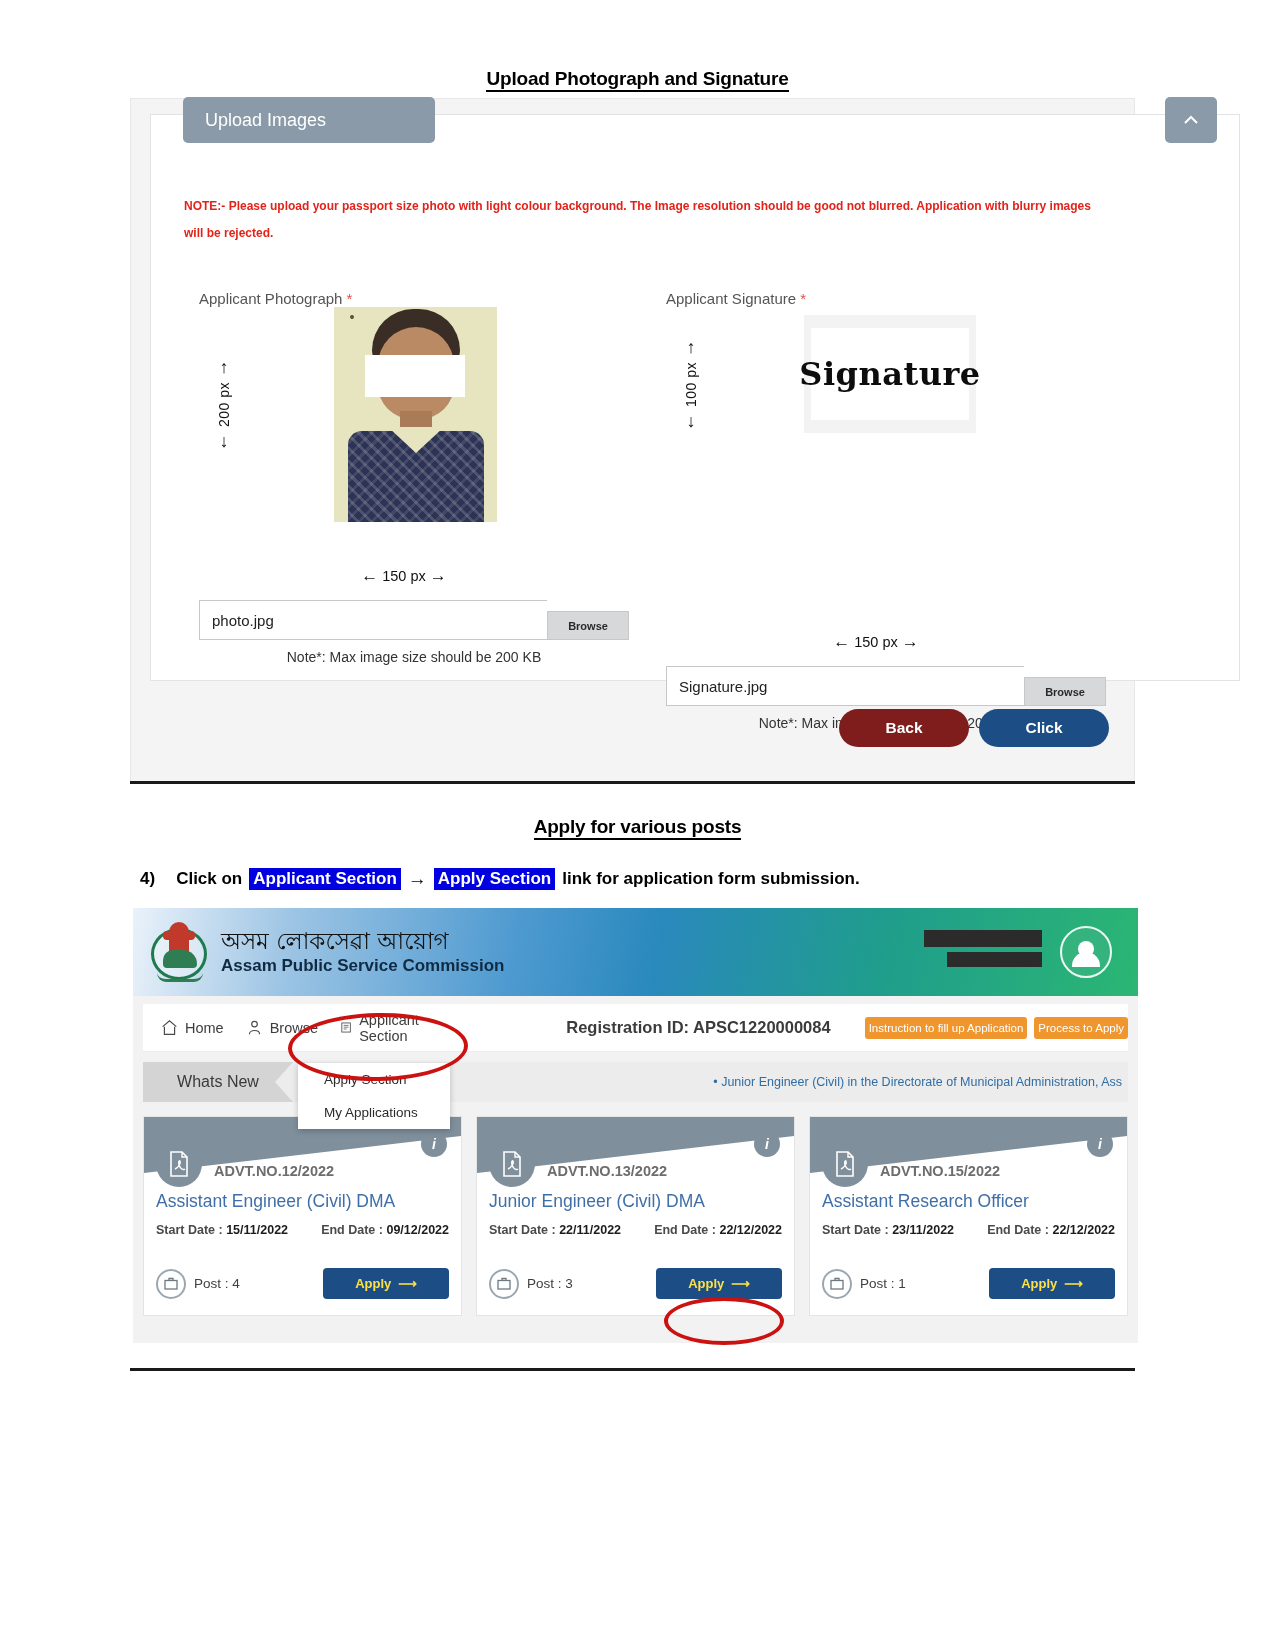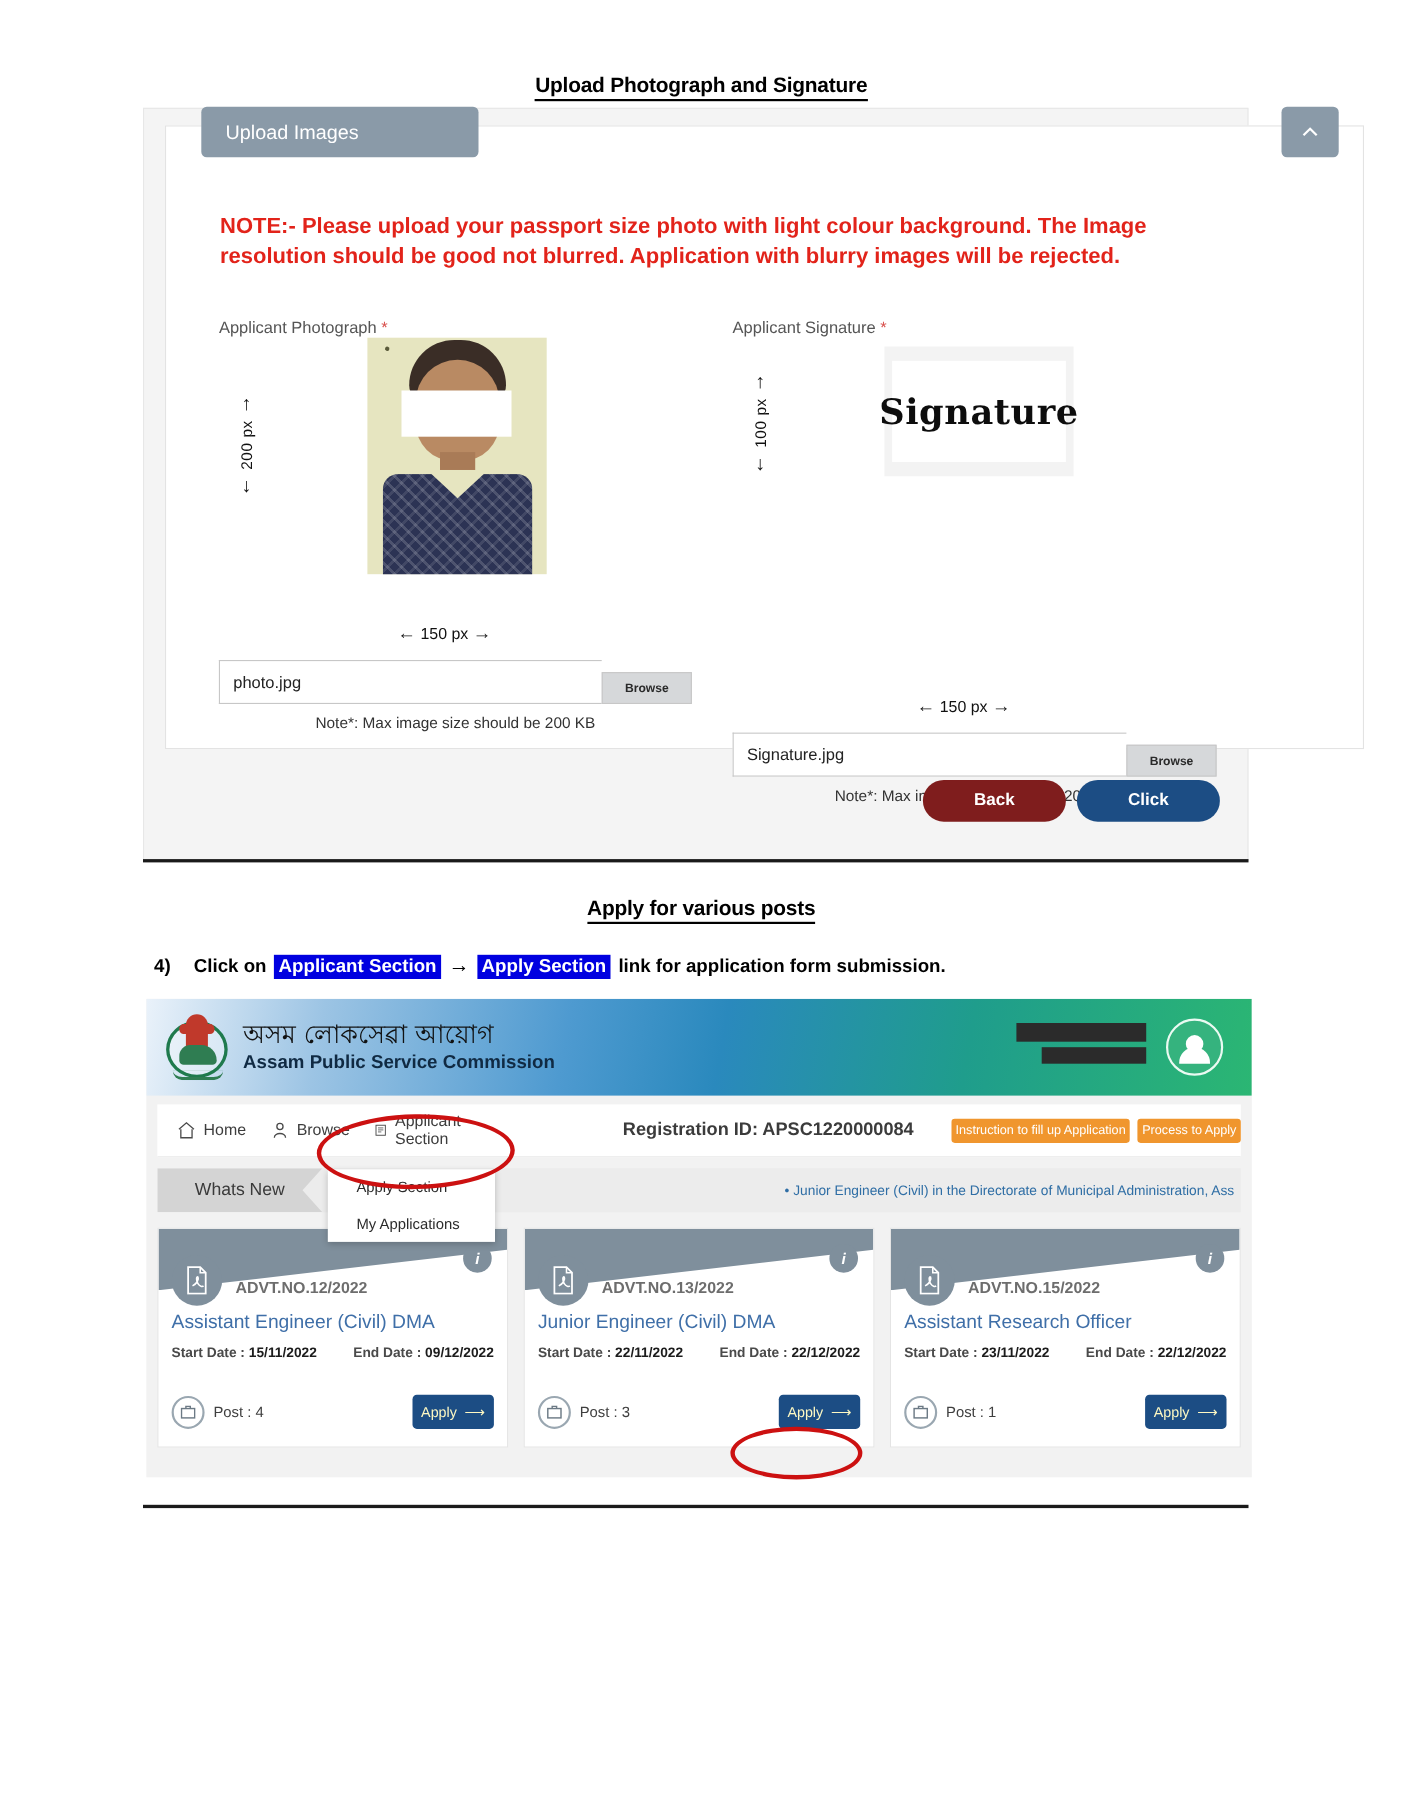--- a/index.html
+++ b/index.html
@@ -47,23 +47,22 @@
   }
   .collapse-btn {
     position: absolute; right: 22px; top: -18px;
     width: 52px; height: 46px;
     background: #8a9aa8; border-radius: 5px;
     color: #fff; font-size: 15px;
     display:flex; align-items:center; justify-content:center;
   }
   .note-red {
     position: absolute; left: 33px; top: 78px; width: 910px;
-    color: #e2231a; font-weight: bold; font-size: 20px;
+    color: #e2231a; font-weight: bold; font-size: 12px;
     line-height: 27px;
-    margin-left: 16px;
   }
   .col-left  { position: absolute; left: 48px;  top: 175px; width: 430px; }
   .col-right { position: absolute; left: 515px; top: 175px; width: 440px; }
   .field-label { font-size: 15px; color: #555; }
   .field-label .req { color: #d9534f; }
 
   .img-area { position: relative; height: 255px; }
   .vert-dim {
     position: absolute; left: 10px; top: 50px;
     width: 30px; display: flex; flex-direction: column; align-items: center;
@@ -301,22 +300,22 @@
   .card-footer {
     position:absolute; left: 12px; right: 12px; bottom: 16px;
     display:flex; align-items:center; justify-content:space-between;
   }
   .post-wrap { display:flex; align-items:center; gap:8px; font-size:13.5px; color:#3f3f3f; }
   .post-circle {
     width: 30px; height:30px; border-radius:50%; border:2px solid #9aa7b1;
     display:flex; align-items:center; justify-content:center;
   }
   .apply-btn {
-    background:#1c4d84; color:#fef9c3; font-size:13px; font-weight:normal;
-    padding: 8px 8px; border-radius: 4px;
+    background:#1c4d84; color:#fde047; font-size:13px; font-weight:bold;
+    padding: 8px 32px; border-radius: 4px;
     display:flex; align-items:center; gap:7px;
   }
 </style>
 </head>
 <body>
 
 <div class="page">
 
   <div class="doc-heading" style="position:absolute;left:0;top:68px;width:1275px;">
     <span>Upload Photograph and Signature</span>

